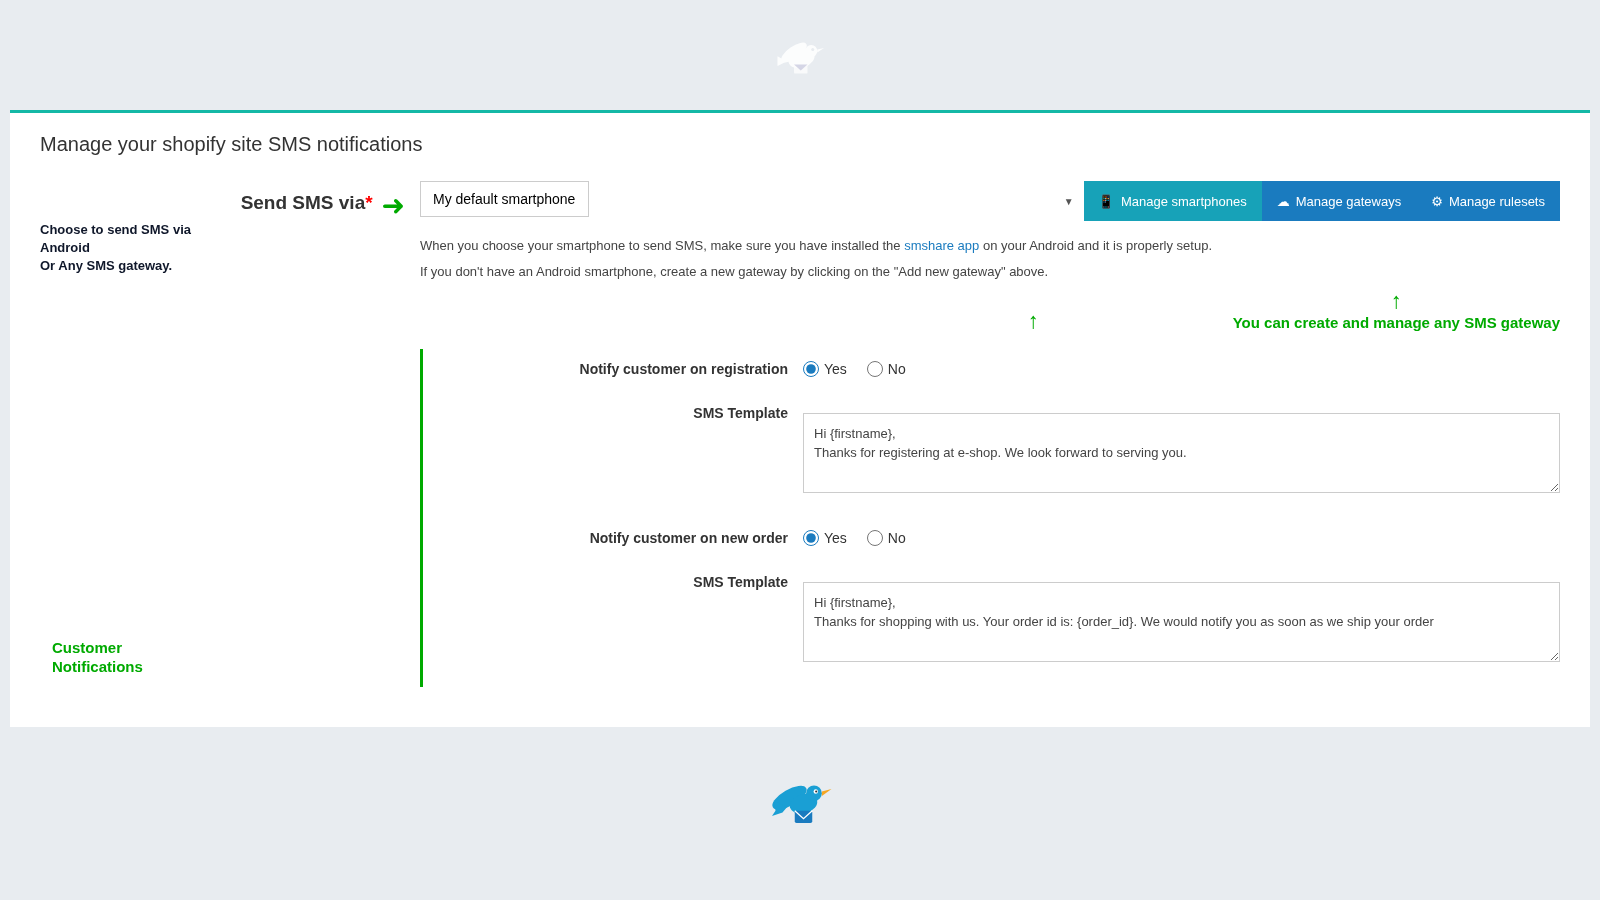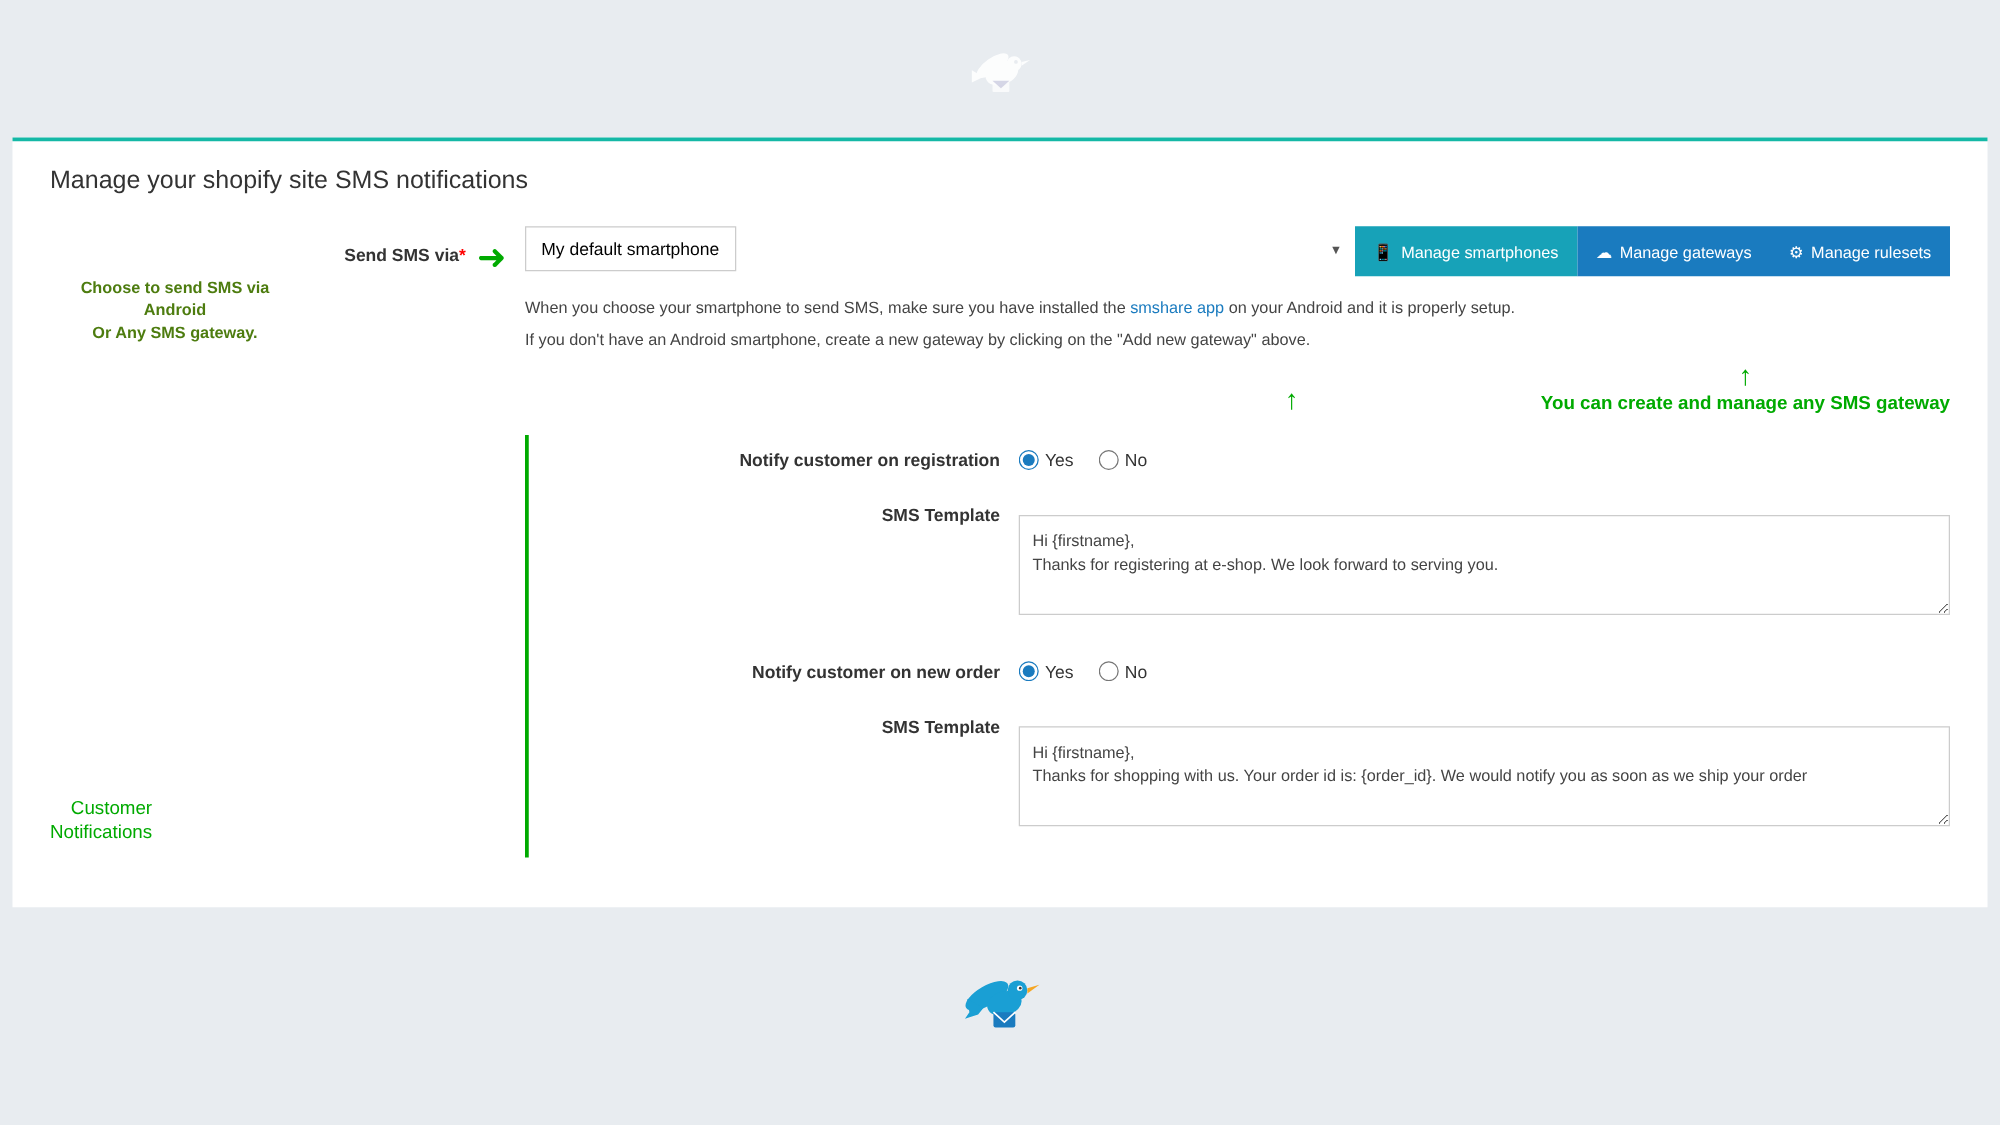--- a/index.html
+++ b/index.html
@@ -50,47 +50,47 @@
       width: 380px;
       text-align: right;
       padding-right: 15px;
       padding-top: 8px;
       flex-shrink: 0;
       position: relative;
     }
 
     .send-sms-label {
       font-weight: bold;
-      font-size: 14px;
+      font-size: 19px;
       color: #333;
       display: inline-block;
     }
 
     .required-star {
       color: red;
     }
 
     .green-arrow {
       display: inline-block;
       color: #00aa00;
       font-size: 28px;
       margin-left: 5px;
       vertical-align: middle;
     }
 
     .annotation-left {
       position: absolute;
       left: 0;
       top: 40px;
-      color: #4d7c0f;
+      color: #0f172a;
       font-size: 13px;
       font-weight: bold;
       line-height: 1.4;
       width: 200px;
-      text-align: center;
+      text-align: left;
     }
 
     .right-col {
       flex: 1;
     }
 
     .dropdown-btn-row {
       display: flex;
       align-items: stretch;
       margin-bottom: 15px;
@@ -328,26 +328,26 @@
           <span style="color:#00aa00; font-size:15px; font-weight:bold;">You can create and manage any SMS gateway</span>
         </div>
       </div>
     </div>
   </div>
 
   <div class="bottom-section">
     <div style="display:flex;">
 
       <div style="width:380px; flex-shrink:0; position:relative;">
-        <div style="position:absolute; bottom:10px; left:0; color:#00aa00; font-size:15px; font-weight:normal; line-height:1.3;text-align:right;">
+        <div style="position:absolute; bottom:10px; left:12px; color:#00aa00; font-size:15px; font-weight:bold; line-height:1.3;">
           Customer<br>Notifications
         </div>
       </div>
 
-      <div style="flex:1; border-left:3px solid #00aa00; padding-left:12px;">
+      <div style="flex:1; border-left:3px solid #00aa00; padding-left:0;">
 
         <div class="section-block">
           <div class="notification-row">
             <div class="notif-label">Notify customer on registration</div>
             <div class="radio-group">
               <label class="radio-label">
                 <input type="radio" name="registration" class="radio-input" checked="" style="">
                 <span>Yes</span>
               </label>
               <label class="radio-label">

